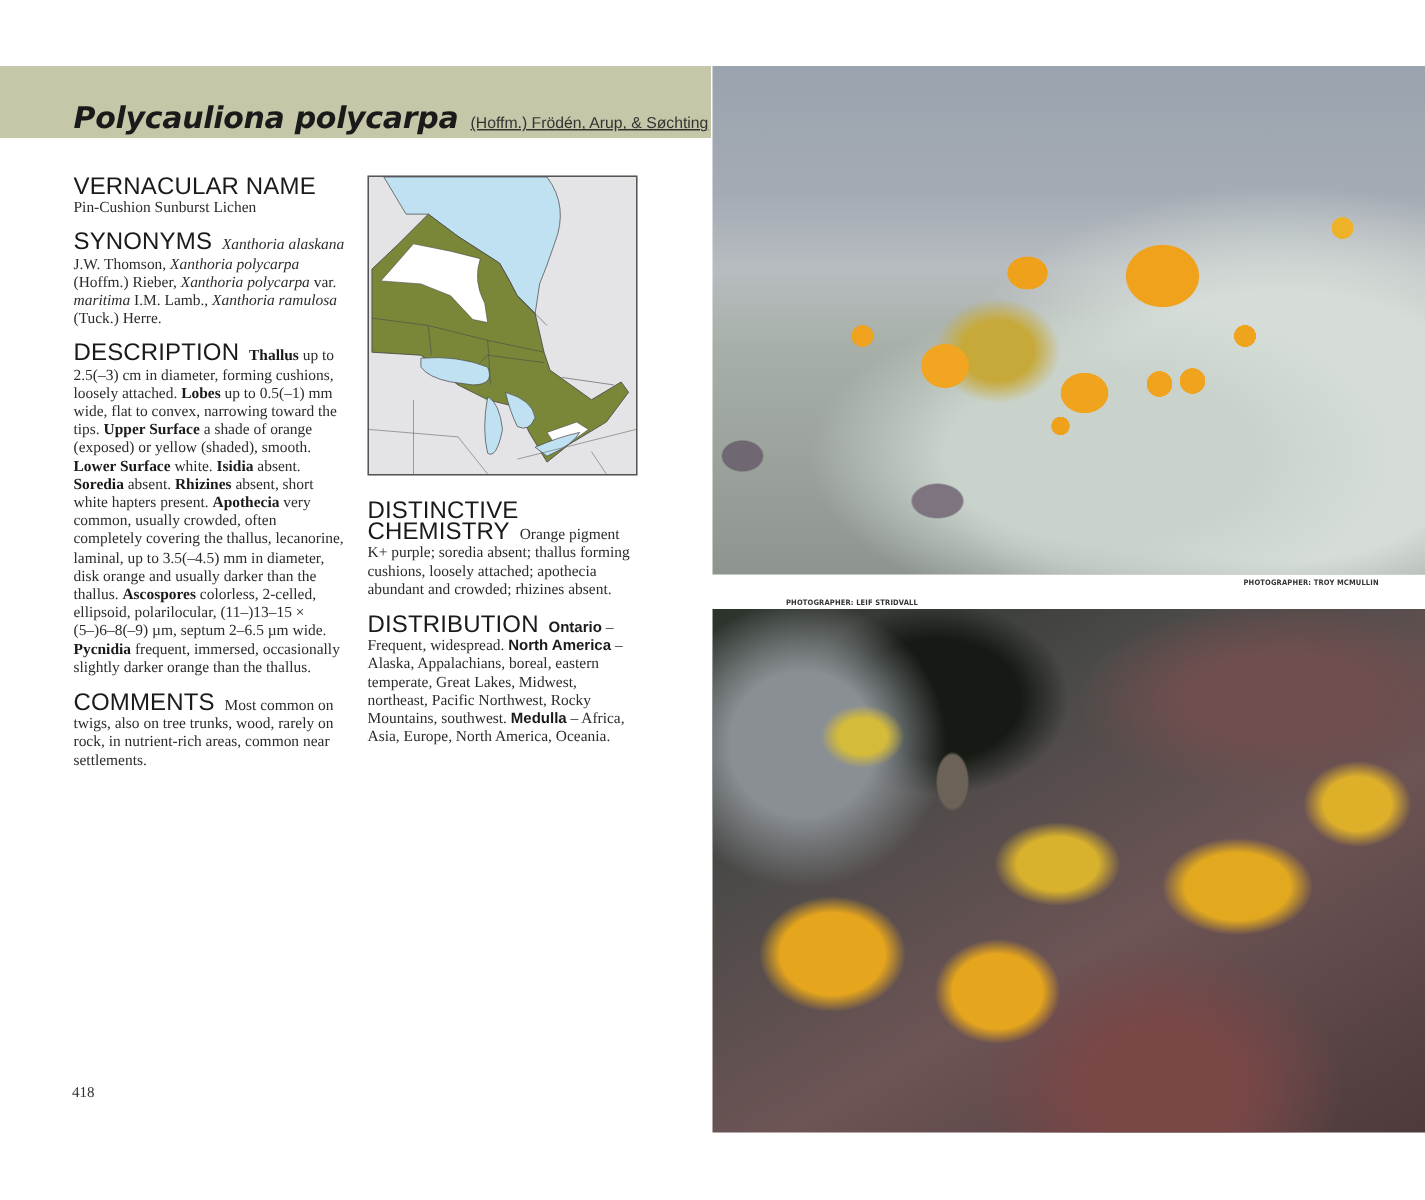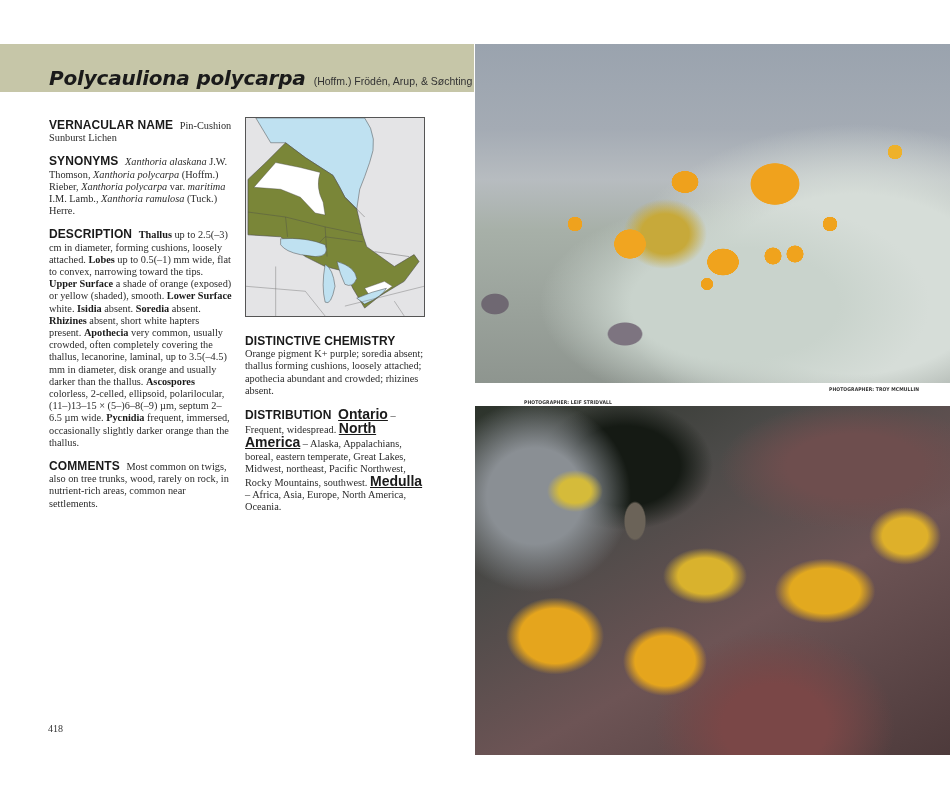--- a/index.html
+++ b/index.html
@@ -3,28 +3,28 @@
 <meta charset="utf-8">
 <style>
   * { margin:0; padding:0; box-sizing:border-box; }
   html, body { width:950px; height:800px; background:#ffffff; overflow:hidden; }
   body { position:relative; font-family:"DejaVu Serif", serif; color:#231f20; }
 
   .page-left { position:absolute; left:0; top:0; width:475px; height:800px; background:#fff; }
   .header-band { position:absolute; left:0; top:44px; width:474px; height:48px; background:#c6c6a8; }
   .title-line { position:absolute; left:49px; top:66px; white-space:nowrap; }
   .title-sci { font-family:"DejaVu Sans", sans-serif; font-weight:bold; font-style:italic; font-size:20px; color:#1a1a1a; letter-spacing:-0.2px; }
-  .title-auth { font-family:"Liberation Sans", sans-serif; font-size:10.5px; color:#333; margin-left:3px; }
+  .title-auth { font-family:"Liberation Sans", sans-serif; font-size:10.5px; color:#333; margin-left:3px;text-decoration:underline; }
 
   .col { position:absolute; font-family:"Liberation Serif", serif; font-size:10.3px; line-height:12.2px; color:#2b2b2b; }
   .col-1 { left:49px; top:119px; width:183px; }
   .col-2 { left:245px; top:335px; width:180px; }
   .sec { margin-bottom:11px; }
-  .h { font-family:"Liberation Sans", sans-serif; font-weight:bold; font-size:12px; letter-spacing:0.1px; color:#1a1a1a; margin-right:4px; }
-  .hs { font-family:"Liberation Sans", sans-serif; font-weight:bold; font-size:14px; color:#1a1a1a;text-decoration:underline; }
+  .h { font-family:"Liberation Sans", sans-serif; font-weight:normal; font-size:16px; letter-spacing:0.1px; color:#1a1a1a; margin-right:4px; }
+  .hs { font-family:"Liberation Sans", sans-serif; font-weight:bold; font-size:10px; color:#1a1a1a; }
   .b { font-weight:bold; color:#1a1a1a; }
   .i { font-style:italic; }
   .bi { font-weight:bold; font-style:italic; }
 
   .map-box { position:absolute; left:245px; top:117px; width:180px; height:200px; border:1px solid #555; background:#e4e4e6; overflow:hidden; }
   .map-box svg { display:block; width:100%; height:100%; }
 
   .page-number { position:absolute; left:48px; top:723px; font-family:Liberation Serif, serif; font-size:10px; color:#333; }
 
   .photo { position:absolute; overflow:hidden; }

